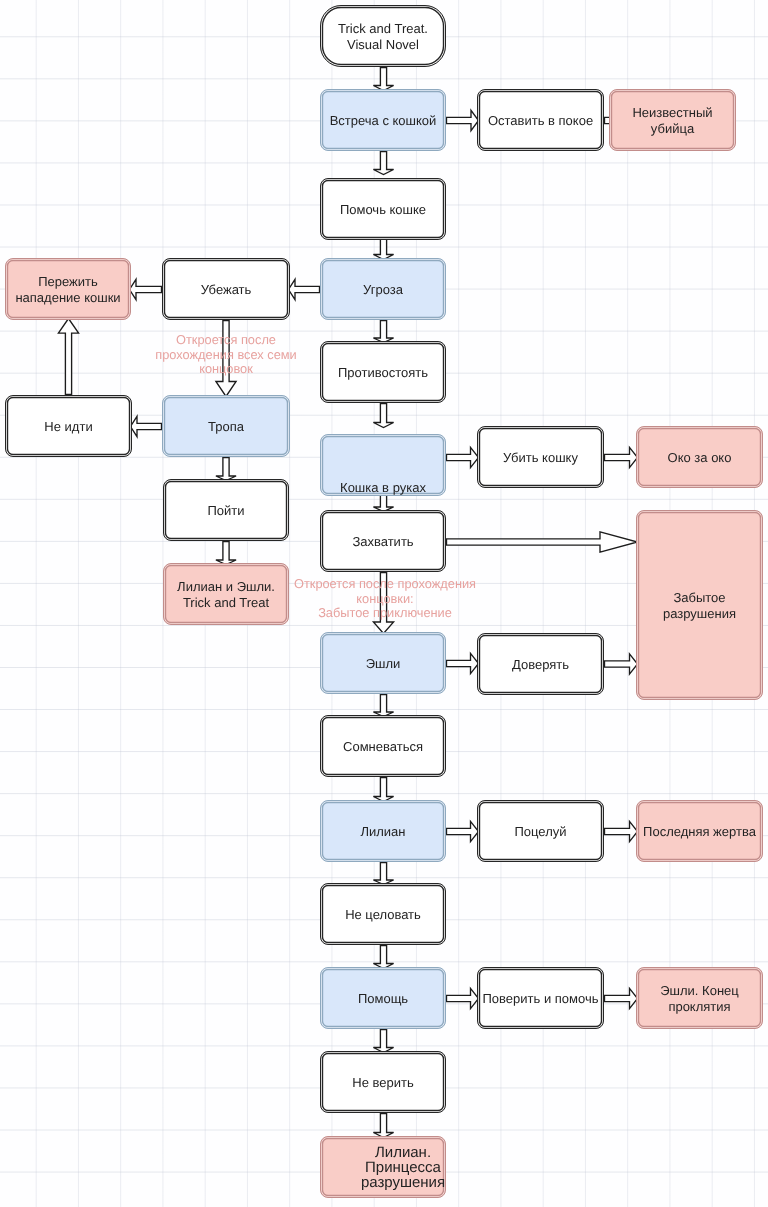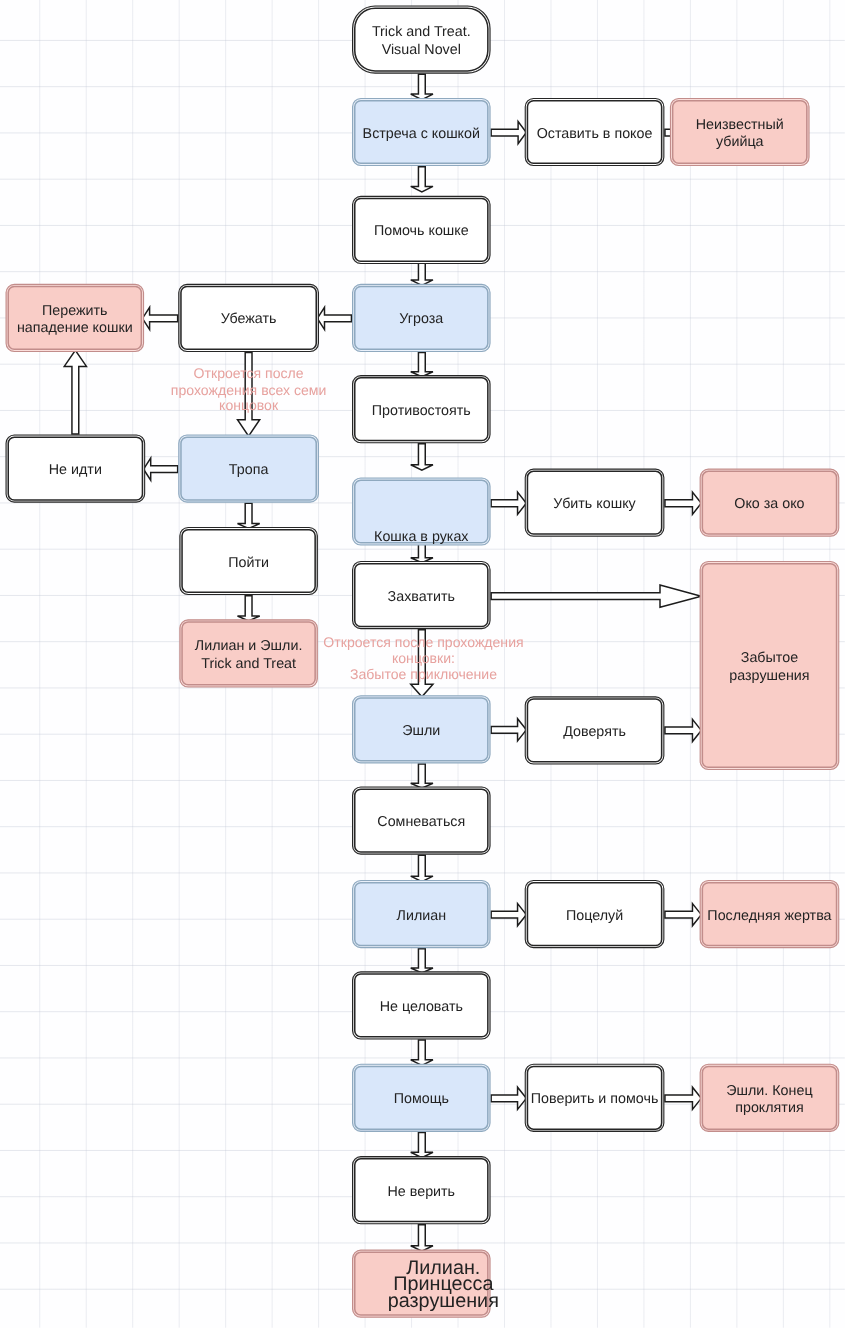--- a/index.html
+++ b/index.html
@@ -154,21 +154,21 @@
       </div>
       <div class="node k-white" style="left: 477px; top: 967px; width: 127px; height: 62px; font-size: 13px;">
         <span class="lbl"><span>Поверить и помочь</span></span>
       </div>
       <div class="node k-pink" style="left: 636px; top: 967px; width: 127px; height: 62px; font-size: 13px;">
         <span class="lbl"><span>Эшли. Конец</span><br><span>проклятия</span></span>
       </div>
       <div class="node k-white" style="left: 320px; top: 1051px; width: 126px; height: 62px; font-size: 13px;">
         <span class="lbl"><span>Не верить</span></span>
       </div>
-      <div class="node k-pink" style="left: 320px; top: 1136px; width: 126px; height: 62px; font-size: 18px; padding-left: 40px;">
+      <div class="node k-pink" style="left: 320px; top: 1136px; width: 126px; height: 62px; font-size: 15px; padding-left: 40px;">
         <span class="lbl"><span>Лилиан. Принцесса</span><br><span>разрушения</span></span>
       </div>
     </div>
 
   <div id="anns">
       <div class="ann" style="left: 148px; top: 333px; width: 156px; font-size: 12.8px;"><span>Откроется после</span><br><span>прохождения всех семи</span><br><span>концовок</span></div>
       <div class="ann" style="left: 288px; top: 577px; width: 194px; font-size: 12.8px;"><span>Откроется после прохождения</span><br><span>концовки:</span><br><span>Забытое приключение</span></div>
     </div>
 
 </div>

